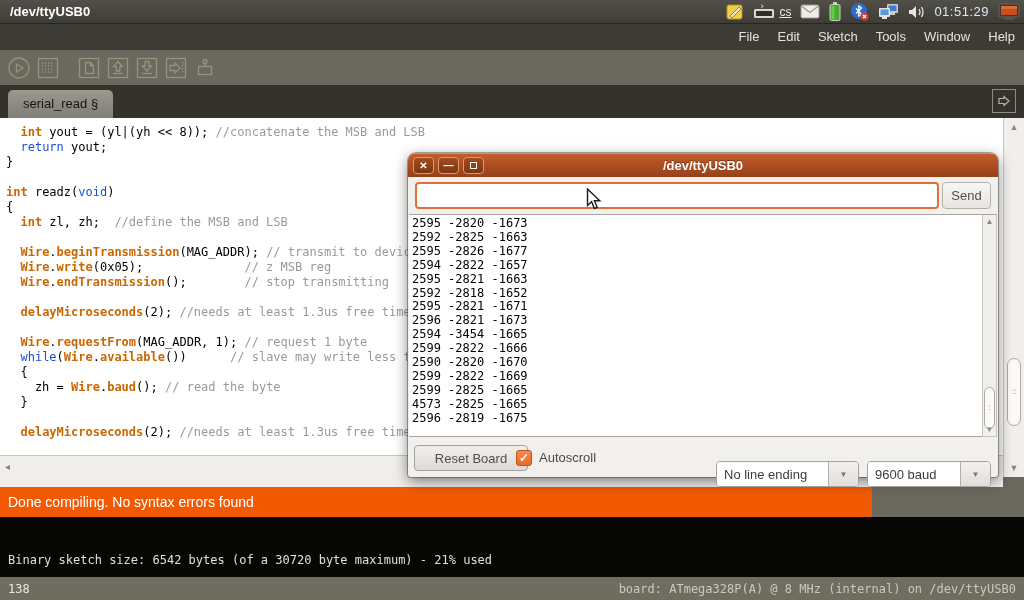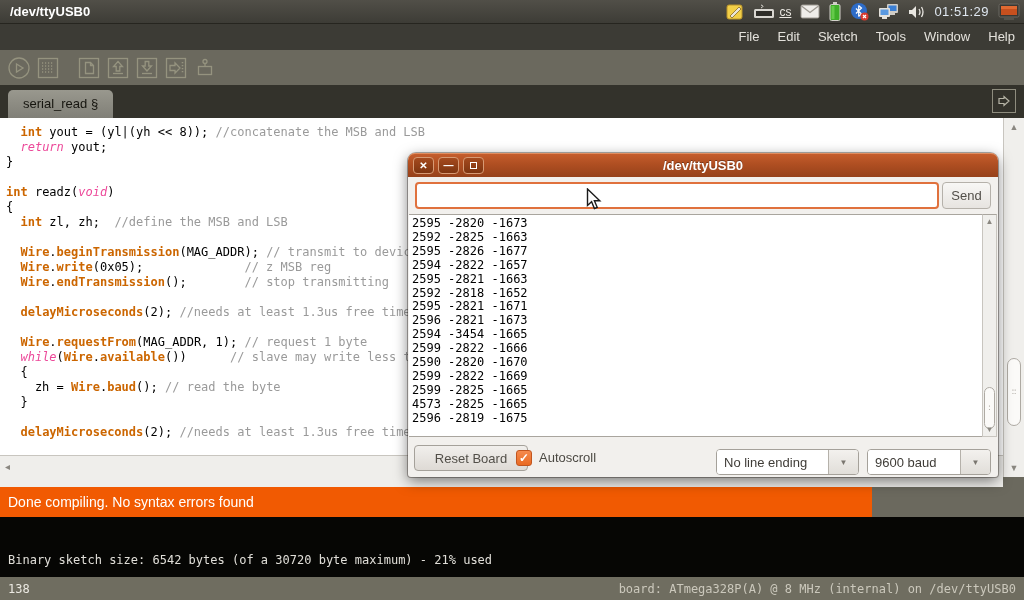--- a/index.html
+++ b/index.html
@@ -35,21 +35,21 @@
     color:#16150f; font-size:13px; line-height:28px; }
   .tab-menu-btn { position:absolute; right:8px; top:4px; width:24px; height:24px;
     border:1px solid #8e8c7e; display:flex; align-items:center; justify-content:center; }
 
   
   .editor { position:absolute; left:0; top:118px; width:1024px; height:337px; background:#ffffff; overflow:hidden; }
   .code { font-family:"DejaVu Sans Mono", monospace; font-size:12px; line-height:15px;
     padding:7px 0 0 6px; color:#000; }
   .code-line { white-space:pre; height:15px; }
   .tok-p { color:#000; }
-  .tok-k { color:#ec4899;font-style:italic; }
+  .tok-k { color:#1d4ed8; }
   .tok-b { color:#cc6600; font-weight:bold; }
   .tok-c { color:#9a9a9a; }
 
   
   .vscroll { position:absolute; left:1003px; top:118px; width:21px; height:359px;
     background:#f0efec; border-left:1px solid #c8c5bf; }
   .vscroll .arr { position:absolute; left:0; width:20px; text-align:center; color:#8a8780; font-size:9px; }
   .vscroll .arr.up { top:4px; } .vscroll .arr.down { bottom:4px; }
   .vs-thumb { position:absolute; left:3px; top:240px; width:14px; height:68px;
     background:#fbfaf8; border:1px solid #aeaaa3; border-radius:8px; }
@@ -105,21 +105,21 @@
   .sm-thumb { position:absolute; left:1px; top:172px; width:11px; height:42px;
     background:#fbfaf8; border:1px solid #aeaaa3; border-radius:6px; }
   .sm-controls { position:absolute; left:0; bottom:0; width:100%; height:38px; }
   .sm-reset { position:absolute; left:6px; top:6px; width:114px; height:26px;
     background:linear-gradient(#f1efec,#dedad5); border:1px solid #a5a19a; border-radius:4px;
     color:#524f49; font-size:13px; display:flex; align-items:center; justify-content:center; }
   .sm-check { position:absolute; left:108px; top:11px; width:16px; height:16px;
     background:linear-gradient(#f58a4e,#e96a22); border:1px solid #c2551e; border-radius:3px;
     color:#fff; font-size:12px; font-weight:bold; line-height:14px; text-align:center; }
   .sm-autolabel { position:absolute; left:131px; top:11px; font-size:13px; color:#4c4943; }
-  .dropdown { position:absolute; top:10px; height:26px; border:1px solid #a5a19a; border-radius:4px;
+  .dropdown { position:absolute; top:22px; height:26px; border:1px solid #a5a19a; border-radius:4px;
     background:#fff; display:flex; overflow:hidden; }
   .dd-ending { left:308px; width:143px; }
   .dd-baud { left:459px; width:124px; }
   .dd-value { flex:1; font-size:13px; color:#3f3c37; padding-left:7px; display:flex; align-items:center; background:#fff; }
   .dd-arrow { width:30px; background:linear-gradient(#f3f1ee,#e1ded9); border-left:1px solid #b5b1aa;
     display:flex; align-items:center; justify-content:center; color:#7a766f; font-size:8px; }
 
   
   .cursor { position:absolute; left:586px; top:188px; z-index:50; pointer-events:none; }
 </style>

